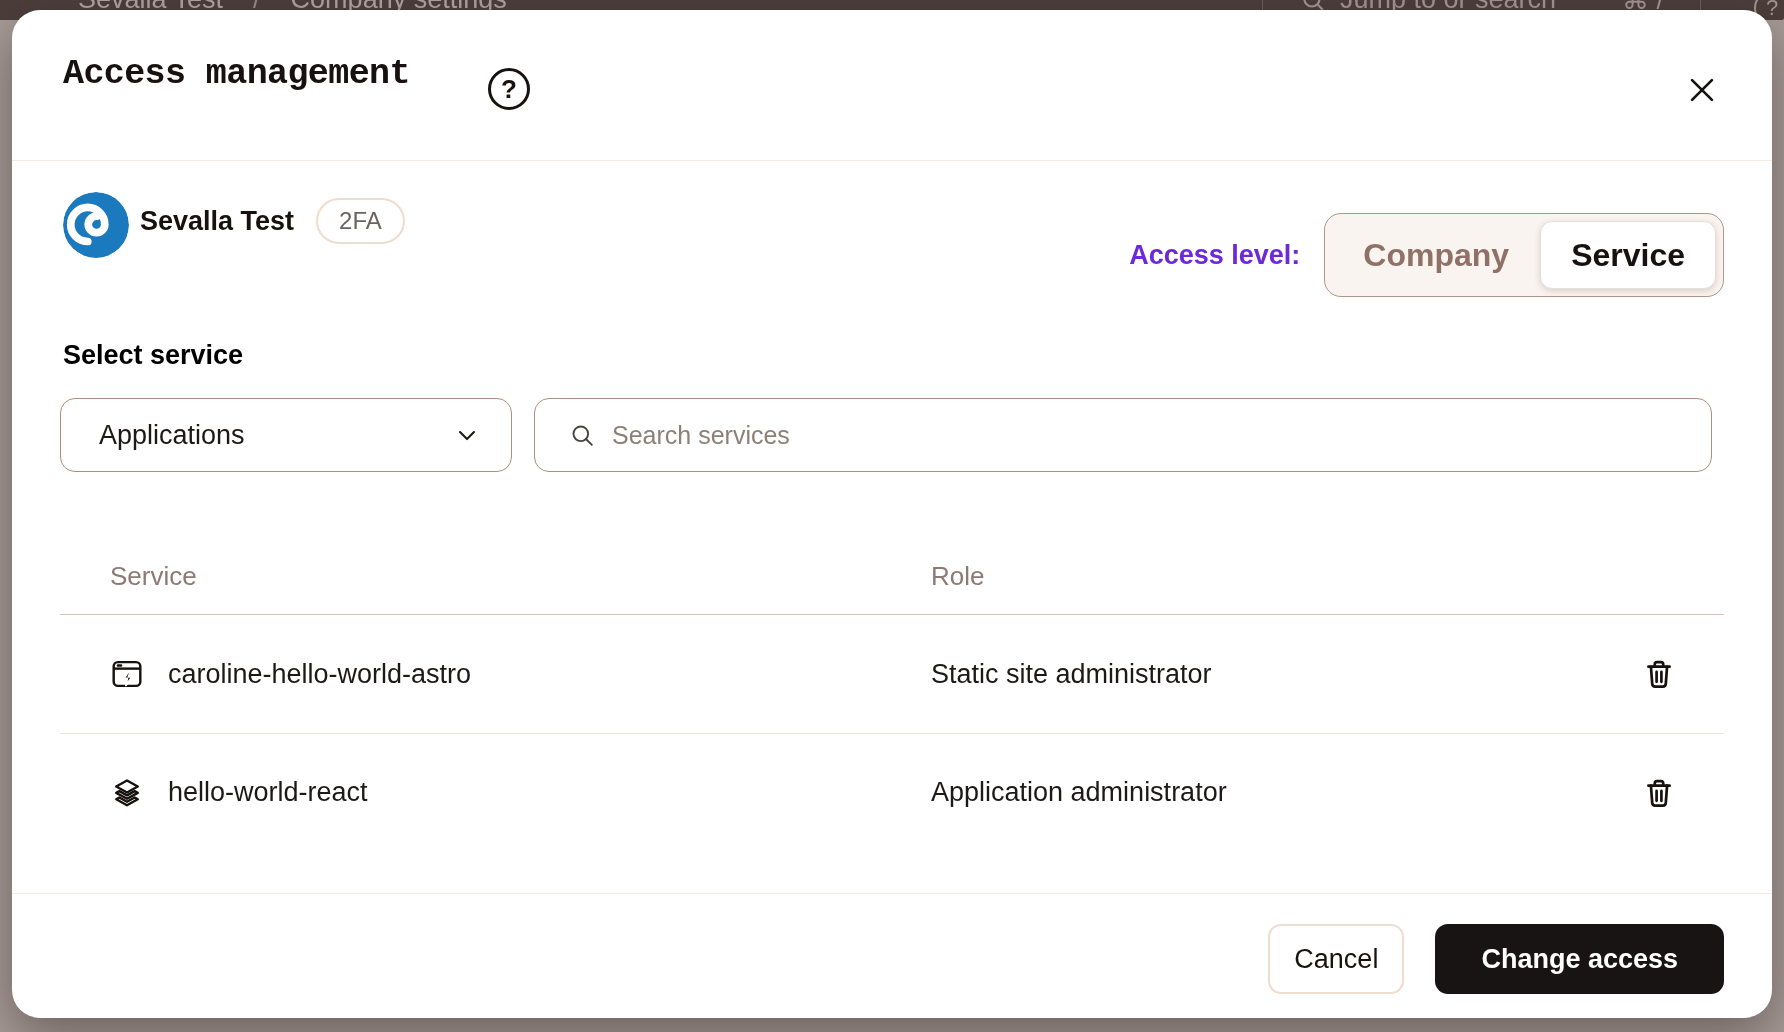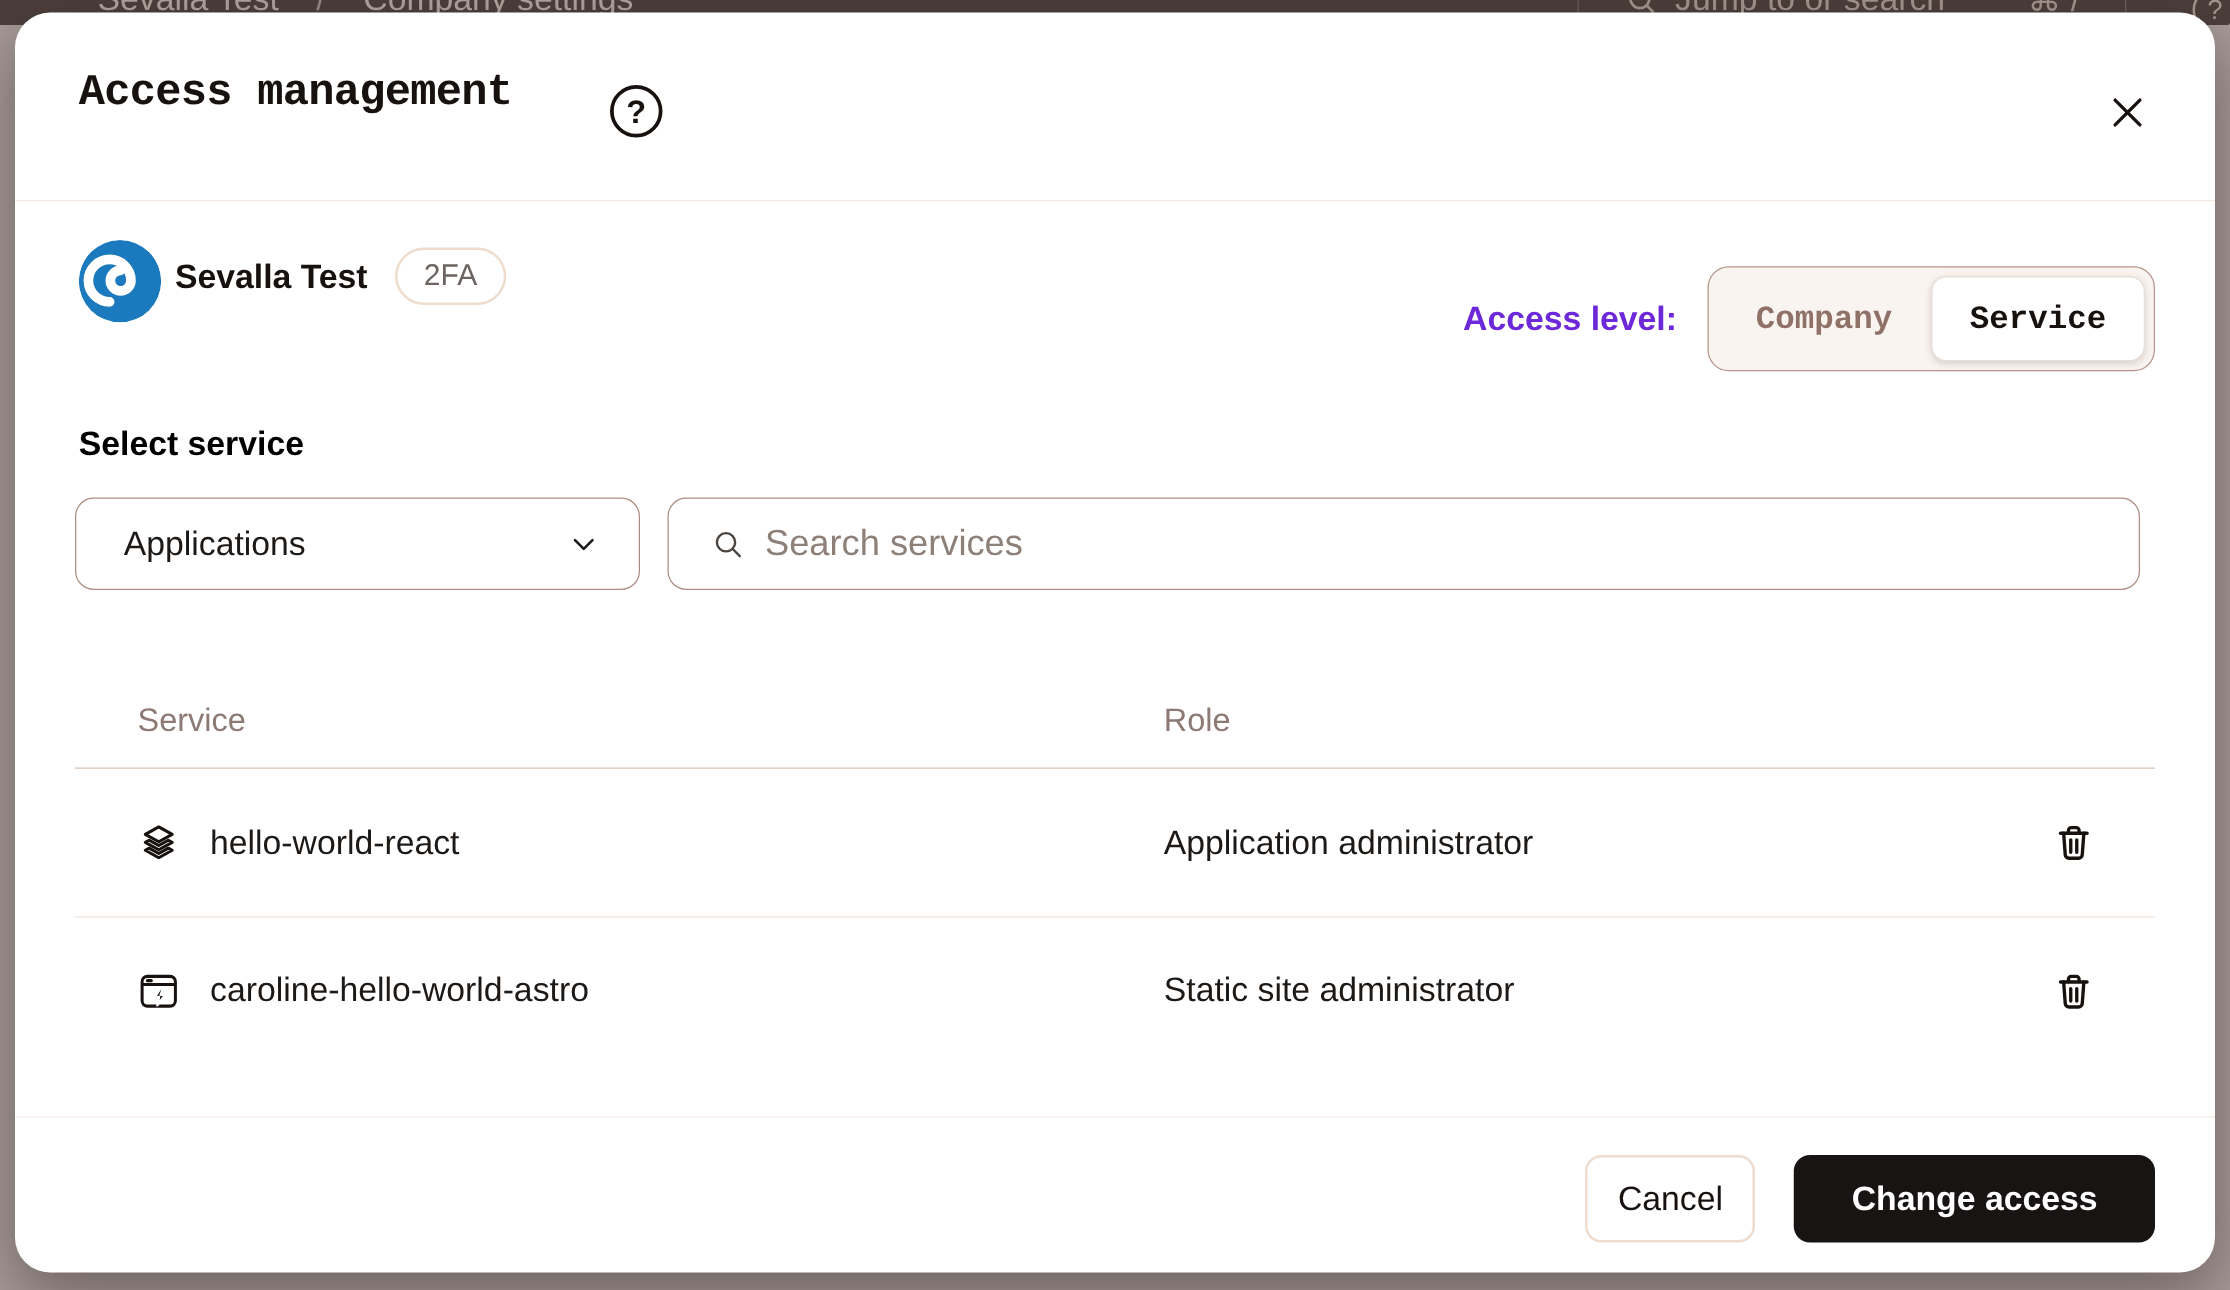--- a/index.html
+++ b/index.html
@@ -50,33 +50,33 @@
   .user-name { font-size:27px; font-weight:700; color:#17120f; }
   .badge-2fa { border:2px solid #eedccd; border-radius:24px; padding:7px 21px;
     font-size:24px; color:#6b6461; background:#fff; }
   .user-email { margin-top:12px; font-size:26px; color:#29231f; }
   
   .access-row { position:absolute; right:48px; top:203px; display:flex; align-items:center; gap:24px; }
   .access-label { font-size:27px; font-weight:700; color:#6d28d9; }
   .segmented { display:flex; align-items:stretch; height:84px; background:#faf4f0;
     border:1px solid #b2948a; border-radius:17px; padding:7px; }
   .seg-option { display:flex; align-items:center; justify-content:center; cursor:pointer;
-    font-size:26px; font-weight:600; border-radius:12px; padding:0 30px; border:1px solid transparent;font-family:Liberation Mono, monospace; }
+    font-size:32px; font-weight:600; border-radius:12px; padding:0 30px; border:1px solid transparent; }
   .seg-option.unselected { color:#8f7168; background:transparent; }
   .seg-option.selected { color:#17120f; background:#ffffff; border-color:#e7ded8;
     box-shadow:0 2px 6px rgba(60,40,30,.18); }
   
   .select-heading { position:absolute; left:51px; top:330px; font-size:27px; font-weight:700; color:#000000;text-align:center; }
   .controls-row { position:absolute; left:48px; right:60px; top:388px; height:74px; display:flex; gap:22px; }
   .dropdown { width:452px; height:74px; border:1px solid #ac8e82; border-radius:15px; background:#fff;
     display:flex; align-items:center; padding:0 30px 0 38px; cursor:pointer; }
   .dropdown-value { font-size:27px; color:#1d1916; flex:1; text-align:left; }
   .search-box { flex:1; height:74px; border:1px solid #ac8e82; border-radius:15px; background:#fff;
     display:flex; align-items:center; padding:0 24px 0 34px; gap:16px; }
-  .search-box input { flex:1; border:none; outline:none; font-size:29px; color:#b91c1c;
+  .search-box input { flex:1; border:none; outline:none; font-size:25px; color:#b91c1c;
     font-family:inherit; background:transparent; }
   .search-box input::placeholder { color:#8d8078; opacity:1; }
   
   .svc-table { position:absolute; left:48px; right:48px; top:528px; }
   .t-row { display:grid; grid-template-columns:871px 1fr 96px; align-items:center; }
   .t-head { height:77px; color:#8d7a74; font-size:26px; border-bottom:1px solid #d9c3b4; }
   .t-head .cell { padding-left:50px; }
   .t-body-row { height:118px; font-size:27px; color:#1d1916; }
   .t-body-row + .t-body-row { border-top:1px solid #f0e3da; }
   .cell-service { display:flex; align-items:center; gap:24px; padding-left:50px; }
@@ -168,20 +168,47 @@
       </span>
       <input type="text" placeholder="Search services" style="">
     </div>
   </div>
 
   <div class="svc-table">
     <div class="t-row t-head">
       <div class="cell">Service</div>
       <div class="cell role">Role</div>
       <div class="cell"></div>
+    </div>
+
+    <div class="t-row t-body-row">
+      <div class="cell-service">
+        <span class="icon">
+          <svg width="34" height="34" viewBox="0 0 24 24" fill="none" stroke="#17120f" stroke-width="1.7" stroke-linejoin="round">
+            <rect x="2.6" y="3.6" width="18.8" height="16.8" rx="3"></rect>
+            <path d="M2.6 8.2h18.8"></path>
+            <path d="M5.6 6h2.2" stroke-linecap="round"></path>
+            <path d="M13.4 9.8l-3.6 5.4h2.4l-1 4.8 4.4-6h-2.6l1.6-4.2z" fill="#17120f" stroke="#ffffff" stroke-width="1.3"></path>
+          </svg>
+        </span>
+        <span>caroline-hello-world-astro</span>
+      </div>
+      <div class="cell-role">Static site administrator</div>
+      <div class="cell-action">
+        <button class="trash-btn">
+          <span class="icon">
+            <svg width="34" height="34" viewBox="0 0 24 24" fill="none" stroke="#17120f" stroke-width="1.9" stroke-linecap="round" stroke-linejoin="round">
+              <path d="M4.5 6.8h15"></path>
+              <path d="M9 6.5V5.2a1.6 1.6 0 0 1 1.6-1.6h2.8A1.6 1.6 0 0 1 15 5.2v1.3"></path>
+              <path d="M6.3 6.8l.9 12.2a2.1 2.1 0 0 0 2.1 1.9h5.4a2.1 2.1 0 0 0 2.1-1.9l.9-12.2"></path>
+              <path d="M10.3 10.5v7M13.7 10.5v7"></path>
+            </svg>
+          </span>
+        </button>
+      </div>
     </div>
 
     <div class="t-row t-body-row">
       <div class="cell-service">
         <span class="icon">
           <svg width="34" height="34" viewBox="0 0 24 24" fill="none" stroke="#17120f" stroke-width="1.7" stroke-linejoin="round">
             <path d="M12 3.2l7.6 4.2L12 11.6 4.4 7.4z"></path>
             <path d="M4.4 11.9l7.6 4.2 7.6-4.2-2.2-1.2-5.4 3-5.4-3z"></path>
             <path d="M4.4 16.4l7.6 4.2 7.6-4.2-2.2-1.2-5.4 3-5.4-3z"></path>
           </svg>
@@ -195,47 +222,20 @@
             <svg width="34" height="34" viewBox="0 0 24 24" fill="none" stroke="#17120f" stroke-width="1.9" stroke-linecap="round" stroke-linejoin="round">
               <path d="M4.5 6.8h15"></path>
               <path d="M9 6.5V5.2a1.6 1.6 0 0 1 1.6-1.6h2.8A1.6 1.6 0 0 1 15 5.2v1.3"></path>
               <path d="M6.3 6.8l.9 12.2a2.1 2.1 0 0 0 2.1 1.9h5.4a2.1 2.1 0 0 0 2.1-1.9l.9-12.2"></path>
               <path d="M10.3 10.5v7M13.7 10.5v7"></path>
             </svg>
           </span>
         </button>
       </div>
     </div>
-
-    <div class="t-row t-body-row">
-      <div class="cell-service">
-        <span class="icon">
-          <svg width="34" height="34" viewBox="0 0 24 24" fill="none" stroke="#17120f" stroke-width="1.7" stroke-linejoin="round">
-            <rect x="2.6" y="3.6" width="18.8" height="16.8" rx="3"></rect>
-            <path d="M2.6 8.2h18.8"></path>
-            <path d="M5.6 6h2.2" stroke-linecap="round"></path>
-            <path d="M13.4 9.8l-3.6 5.4h2.4l-1 4.8 4.4-6h-2.6l1.6-4.2z" fill="#17120f" stroke="#ffffff" stroke-width="1.3"></path>
-          </svg>
-        </span>
-        <span>caroline-hello-world-astro</span>
-      </div>
-      <div class="cell-role">Static site administrator</div>
-      <div class="cell-action">
-        <button class="trash-btn">
-          <span class="icon">
-            <svg width="34" height="34" viewBox="0 0 24 24" fill="none" stroke="#17120f" stroke-width="1.9" stroke-linecap="round" stroke-linejoin="round">
-              <path d="M4.5 6.8h15"></path>
-              <path d="M9 6.5V5.2a1.6 1.6 0 0 1 1.6-1.6h2.8A1.6 1.6 0 0 1 15 5.2v1.3"></path>
-              <path d="M6.3 6.8l.9 12.2a2.1 2.1 0 0 0 2.1 1.9h5.4a2.1 2.1 0 0 0 2.1-1.9l.9-12.2"></path>
-              <path d="M10.3 10.5v7M13.7 10.5v7"></path>
-            </svg>
-          </span>
-        </button>
-      </div>
-    </div>
   </div>
 
   <div class="divider d2"></div>
 
   <div class="footer-actions">
     <button class="btn btn-cancel">Cancel</button>
     <button class="btn btn-submit">Change access</button>
   </div>
 
 </div>

